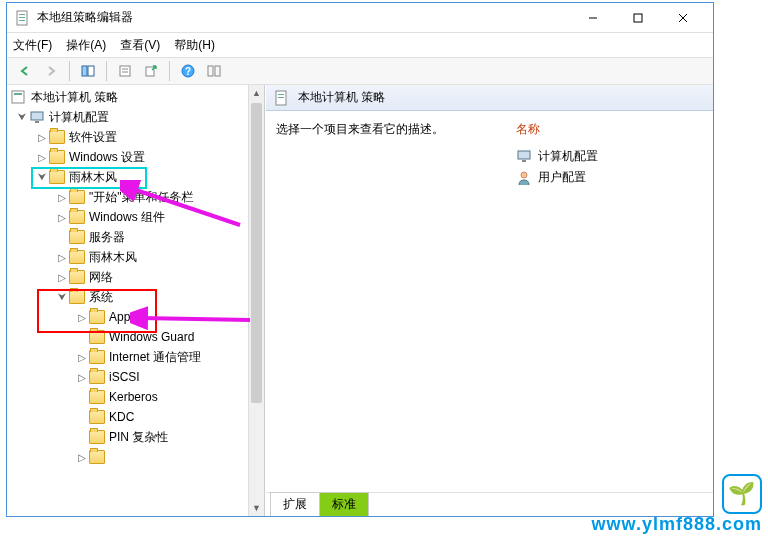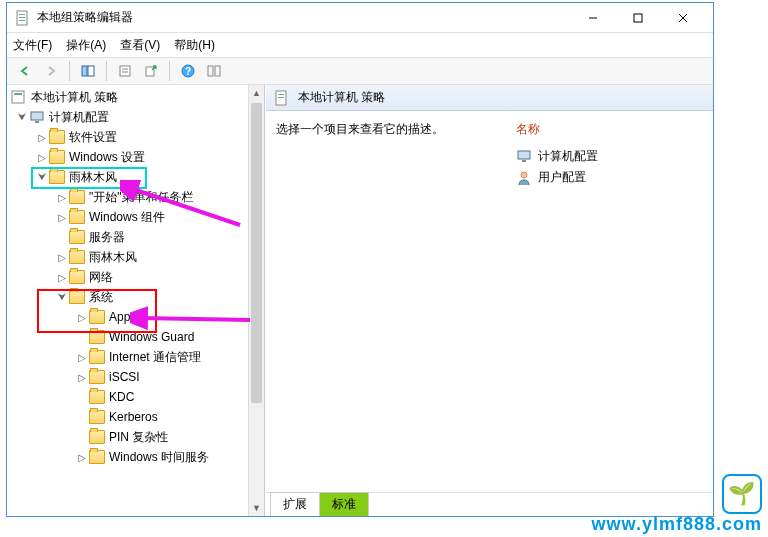--- a/index.html
+++ b/index.html
@@ -225,39 +225,38 @@
       <div class="trow">
           <span class="indent" style="width:68px"></span>
           <span class="twist">▷</span>
           <span class="ficon folder"></span>
           <span>iSCSI</span>
         </div>
       <div class="trow">
           <span class="indent" style="width:68px"></span>
           <span class="twist"></span>
           <span class="ficon folder"></span>
+          <span>Kerberos</span>
+        </div>
+      <div class="trow">
+          <span class="indent" style="width:68px"></span>
+          <span class="twist"></span>
+          <span class="ficon folder"></span>
           <span>KDC</span>
         </div>
       <div class="trow">
           <span class="indent" style="width:68px"></span>
           <span class="twist"></span>
           <span class="ficon folder"></span>
-          <span>Kerberos</span>
-        </div>
-      <div class="trow">
-          <span class="indent" style="width:68px"></span>
-          <span class="twist"></span>
-          <span class="ficon folder"></span>
           <span>PIN 复杂性</span>
         </div>
       <div class="trow">
           <span class="indent" style="width:68px"></span>
           <span class="twist">▷</span>
           <span class="ficon folder"></span>
-          <span>Windows 时间服务</span>
         </div>
 
       <div class="scrollbar-v">
         <div class="scroll-btn" style="top:0">▲</div>
         <div class="scroll-thumb"></div>
         <div class="scroll-btn" style="bottom:0">▼</div>
       </div>
 
       <div class="hl-cyan" style="left:24px; top:82px; width:116px; height:22px;"></div>
       <div class="hl-red" style="left:30px; top:204px; width:120px; height:44px;"></div>

